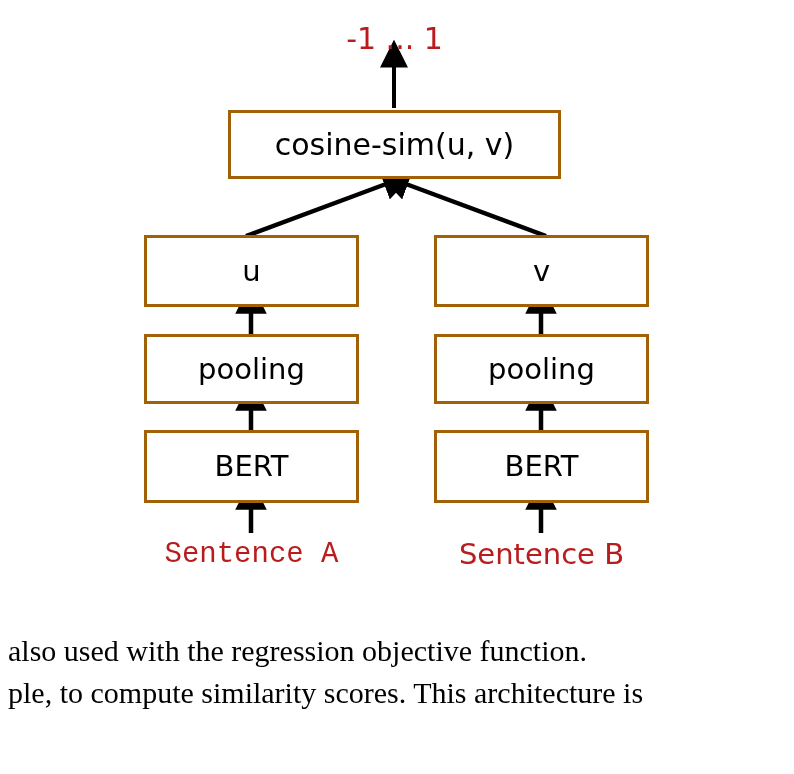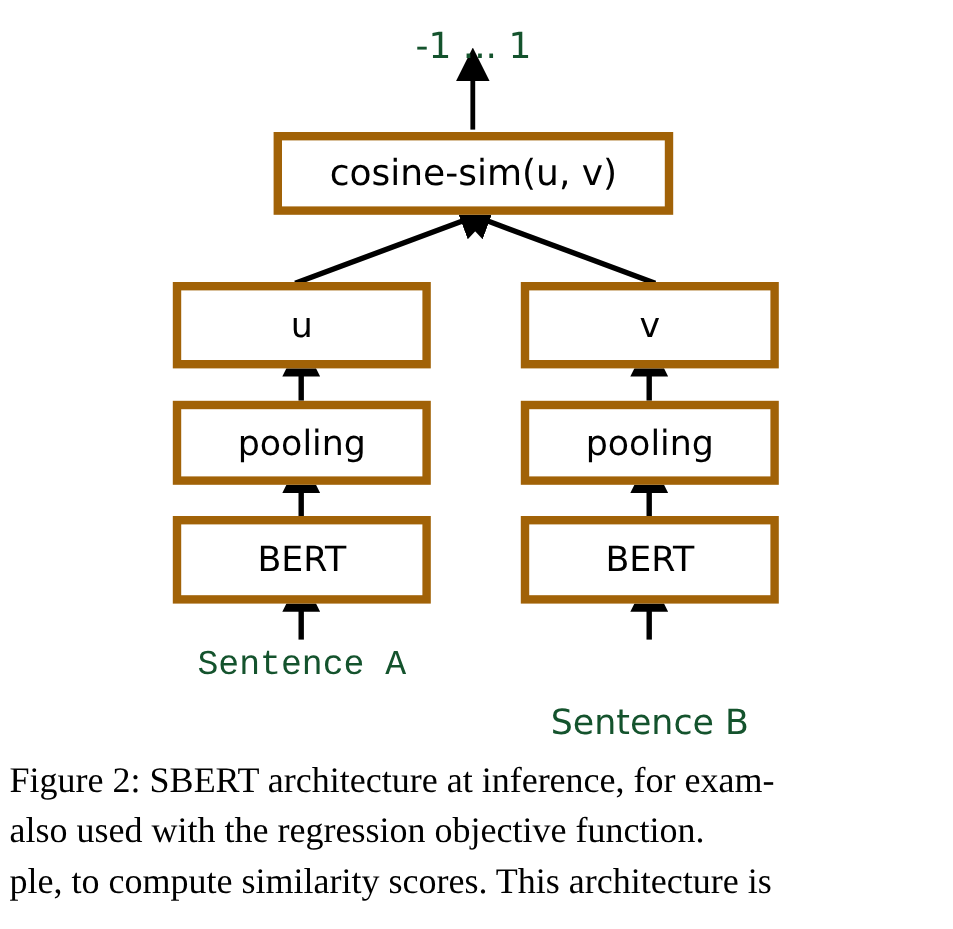--- a/index.html
+++ b/index.html
@@ -20,21 +20,21 @@
     position: absolute;
     left: 0;
     top: 0;
     width: 794px;
     height: 610px;
   }
 
   .node-box {
     position: absolute;
     box-sizing: border-box;
-    border: 7px solid #a16207;
+    border: 3px solid #a16207;
     background: #ffffff;
     display: flex;
     align-items: center;
     justify-content: center;
   }
   .node-label {
     font-family: "DejaVu Sans", sans-serif;
     font-size: 29px;
     line-height: 1;
     color: #000000;
@@ -53,27 +53,27 @@
 
   #box-bert-a { left: 144px; top: 430px; width: 215px; height: 73px; }
   #box-bert-b { left: 434px; top: 430px; width: 215px; height: 73px; }
 
   
   .free-label {
     position: absolute;
     font-family: "DejaVu Sans", sans-serif;
     font-size: 29px;
     line-height: 1;
-    color: #14532d;
+    color: #b91c1c;
     white-space: nowrap;
     text-align: center;
   }
   #label-output { left: 228px; top: 24px; width: 333px; font-size: 30px; }
   #label-sentence-a { left: 144px; top: 540px; width: 215px; font-family: Liberation Mono, monospace; }
-  #label-sentence-b { left: 434px; top: 540px; width: 215px; margin-top: 48px; }
+  #label-sentence-b { left: 434px; top: 540px; width: 215px; }
 
   
   #caption {
     position: absolute;
     left: 8px;
     top: 630px;
     width: 780px;
     font-family: "Liberation Serif", "DejaVu Serif", serif;
     font-size: 30px;
     line-height: 42px;
@@ -128,16 +128,15 @@
 </div>
 <div class="node-box" id="box-pool-b">
   <span class="node-label">pooling</span>
 </div>
 <div class="node-box" id="box-bert-b">
   <span class="node-label">BERT</span>
 </div>
 <div class="free-label" id="label-sentence-b">Sentence B</div>
 
 <div id="caption">
-  <span class="cap-line">Figure 2:  SBERT architecture at inference, for exam-</span>
   <span class="cap-line">also used with the regression objective function.</span>
   <span class="cap-line">ple, to compute similarity scores.  This architecture is</span>
 </div>
 
 </body></html>

